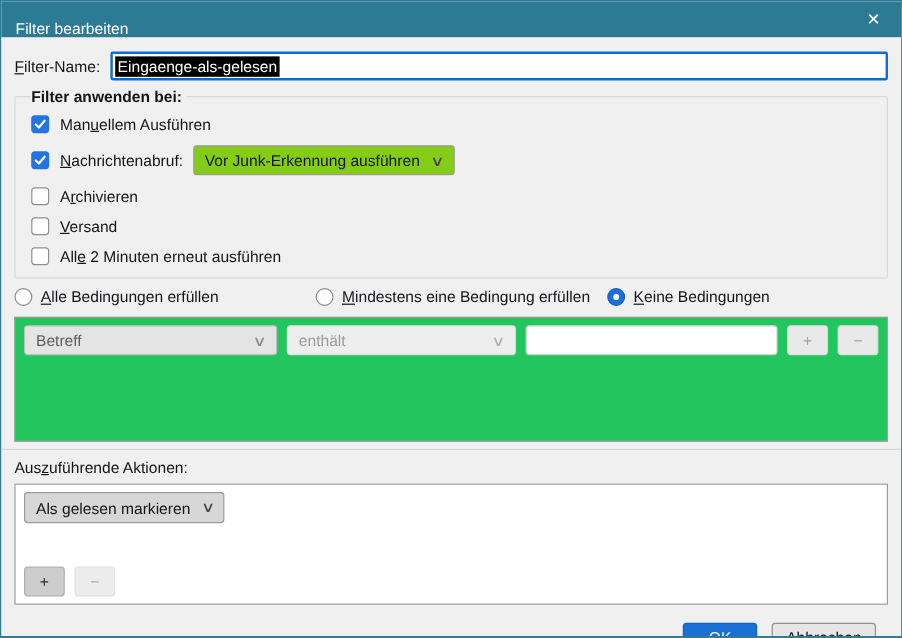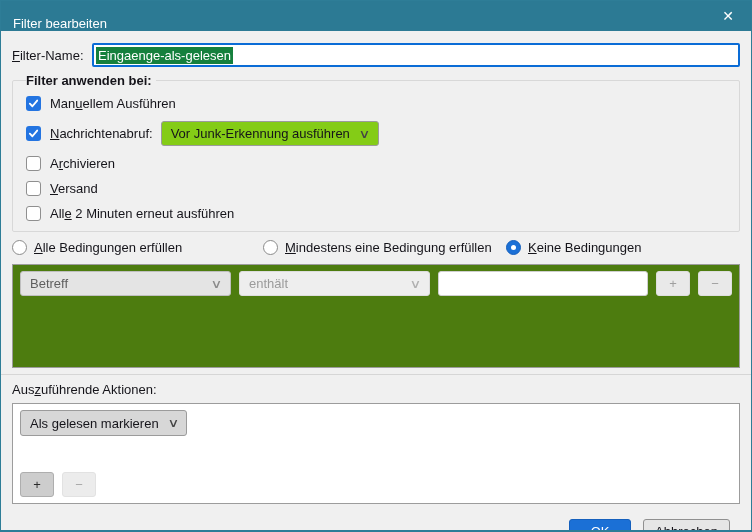--- a/index.html
+++ b/index.html
@@ -30,21 +30,21 @@
   .content { padding: 0 11px; }
 
   
   .name-row { display: flex; align-items: center; margin-top: 12px; }
   .name-label { width: 80px; flex: none; }
   .name-input {
     flex: 1; height: 24px; background: #fff;
     border: 2px solid #0a6cd6; border-radius: 2px;
     display: flex; align-items: center; padding: 0 2px; overflow: hidden;
   }
-  .selected-text { background: #15803d; color: #fff; padding: 1px 2px; white-space: pre; }
+  .selected-text { background: #000000; color: #fff; padding: 1px 2px; white-space: pre; }
 
   u { text-decoration: underline; }
 
   
   fieldset {
     margin-top: 6px; border: 1px solid #d8d8d8; border-radius: 2px;
     padding: 2px 8px 10px 13px;
   }
   legend { font-weight: bold; padding-right: 4px; }
 
@@ -75,21 +75,21 @@
     background: #fff; border: 1px solid #8b8b8b; position: relative;
   }
   .radio.selected { background: #1b70d6; border-color: #1560bd; }
   .radio.selected::after {
     content: ""; position: absolute; width: 5px; height: 5px; border-radius: 50%;
     background: #fff; left: 4px; top: 4px;
   }
 
   
   .cond-box {
-    margin-top: 9px; height: 104px; background: #4d7c0f;
+    margin-top: 9px; height: 104px; background: #22c55e;
     border: 1px solid #9c9c9c;
     padding: 6px 7px; display: flex; align-items: flex-start; gap: 8px;
   }
   .dd-attr {
     width: 211px; background: #e4e4e4; border-color: #bfbfbf; color: #5f5f5f;
   }
   .dd-attr .chevron { color: #8a8a8a; }
   .dd-op {
     width: 191px; background: #eeeeee; border-color: #dddddd; color: #9b9b9b;
   }

